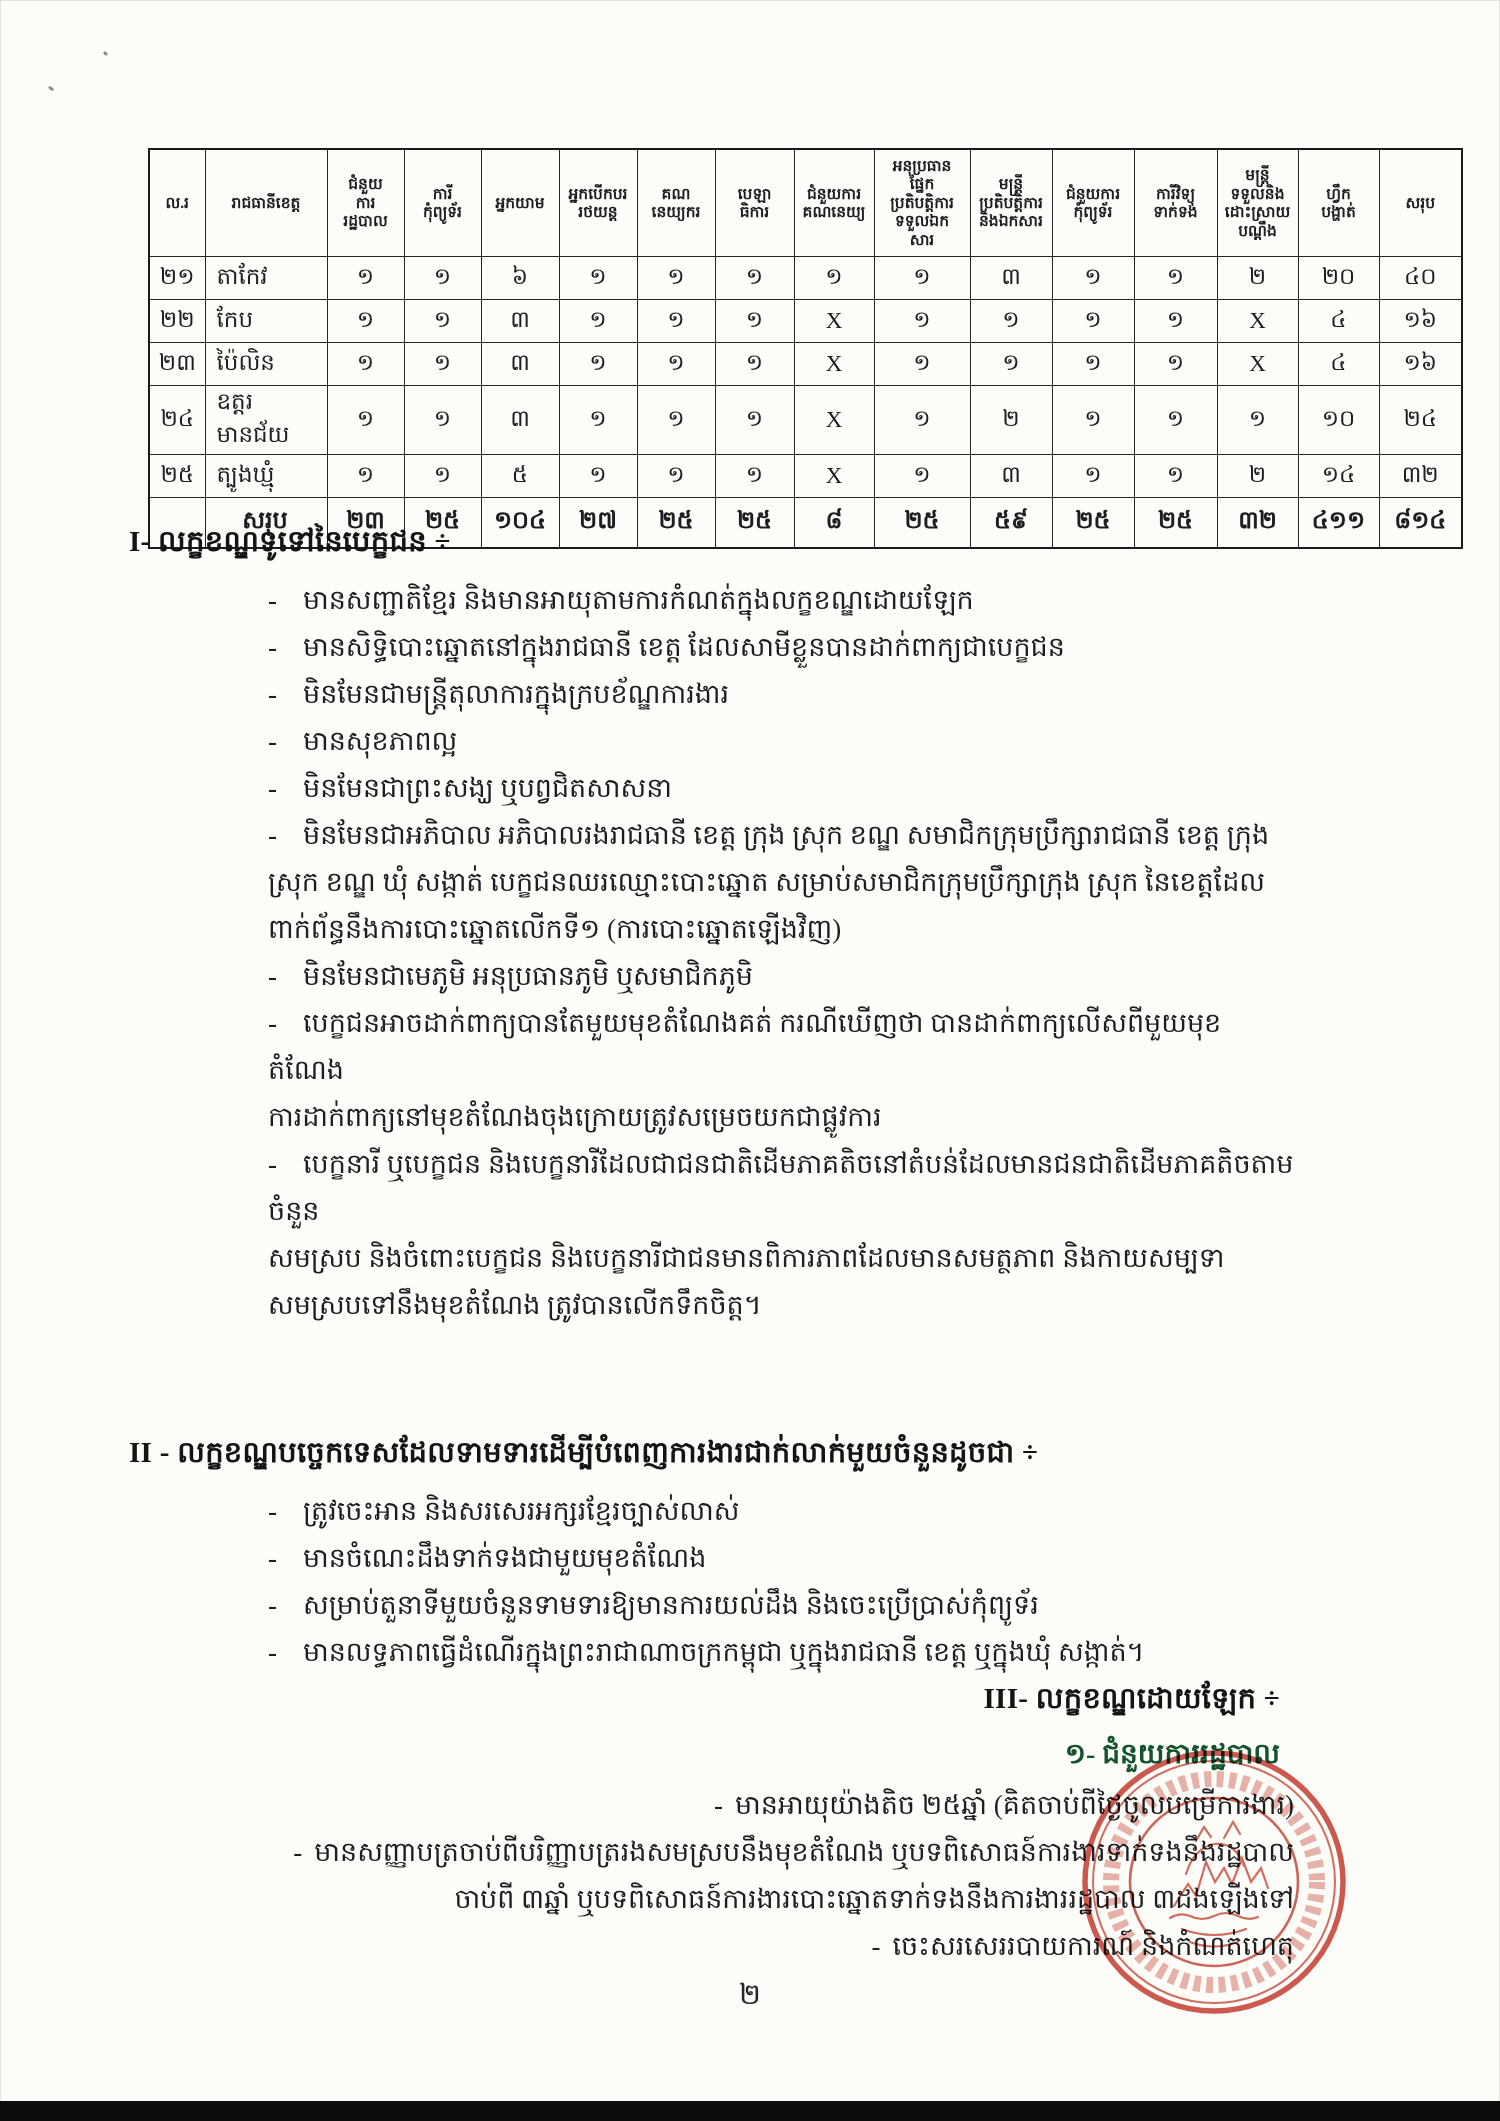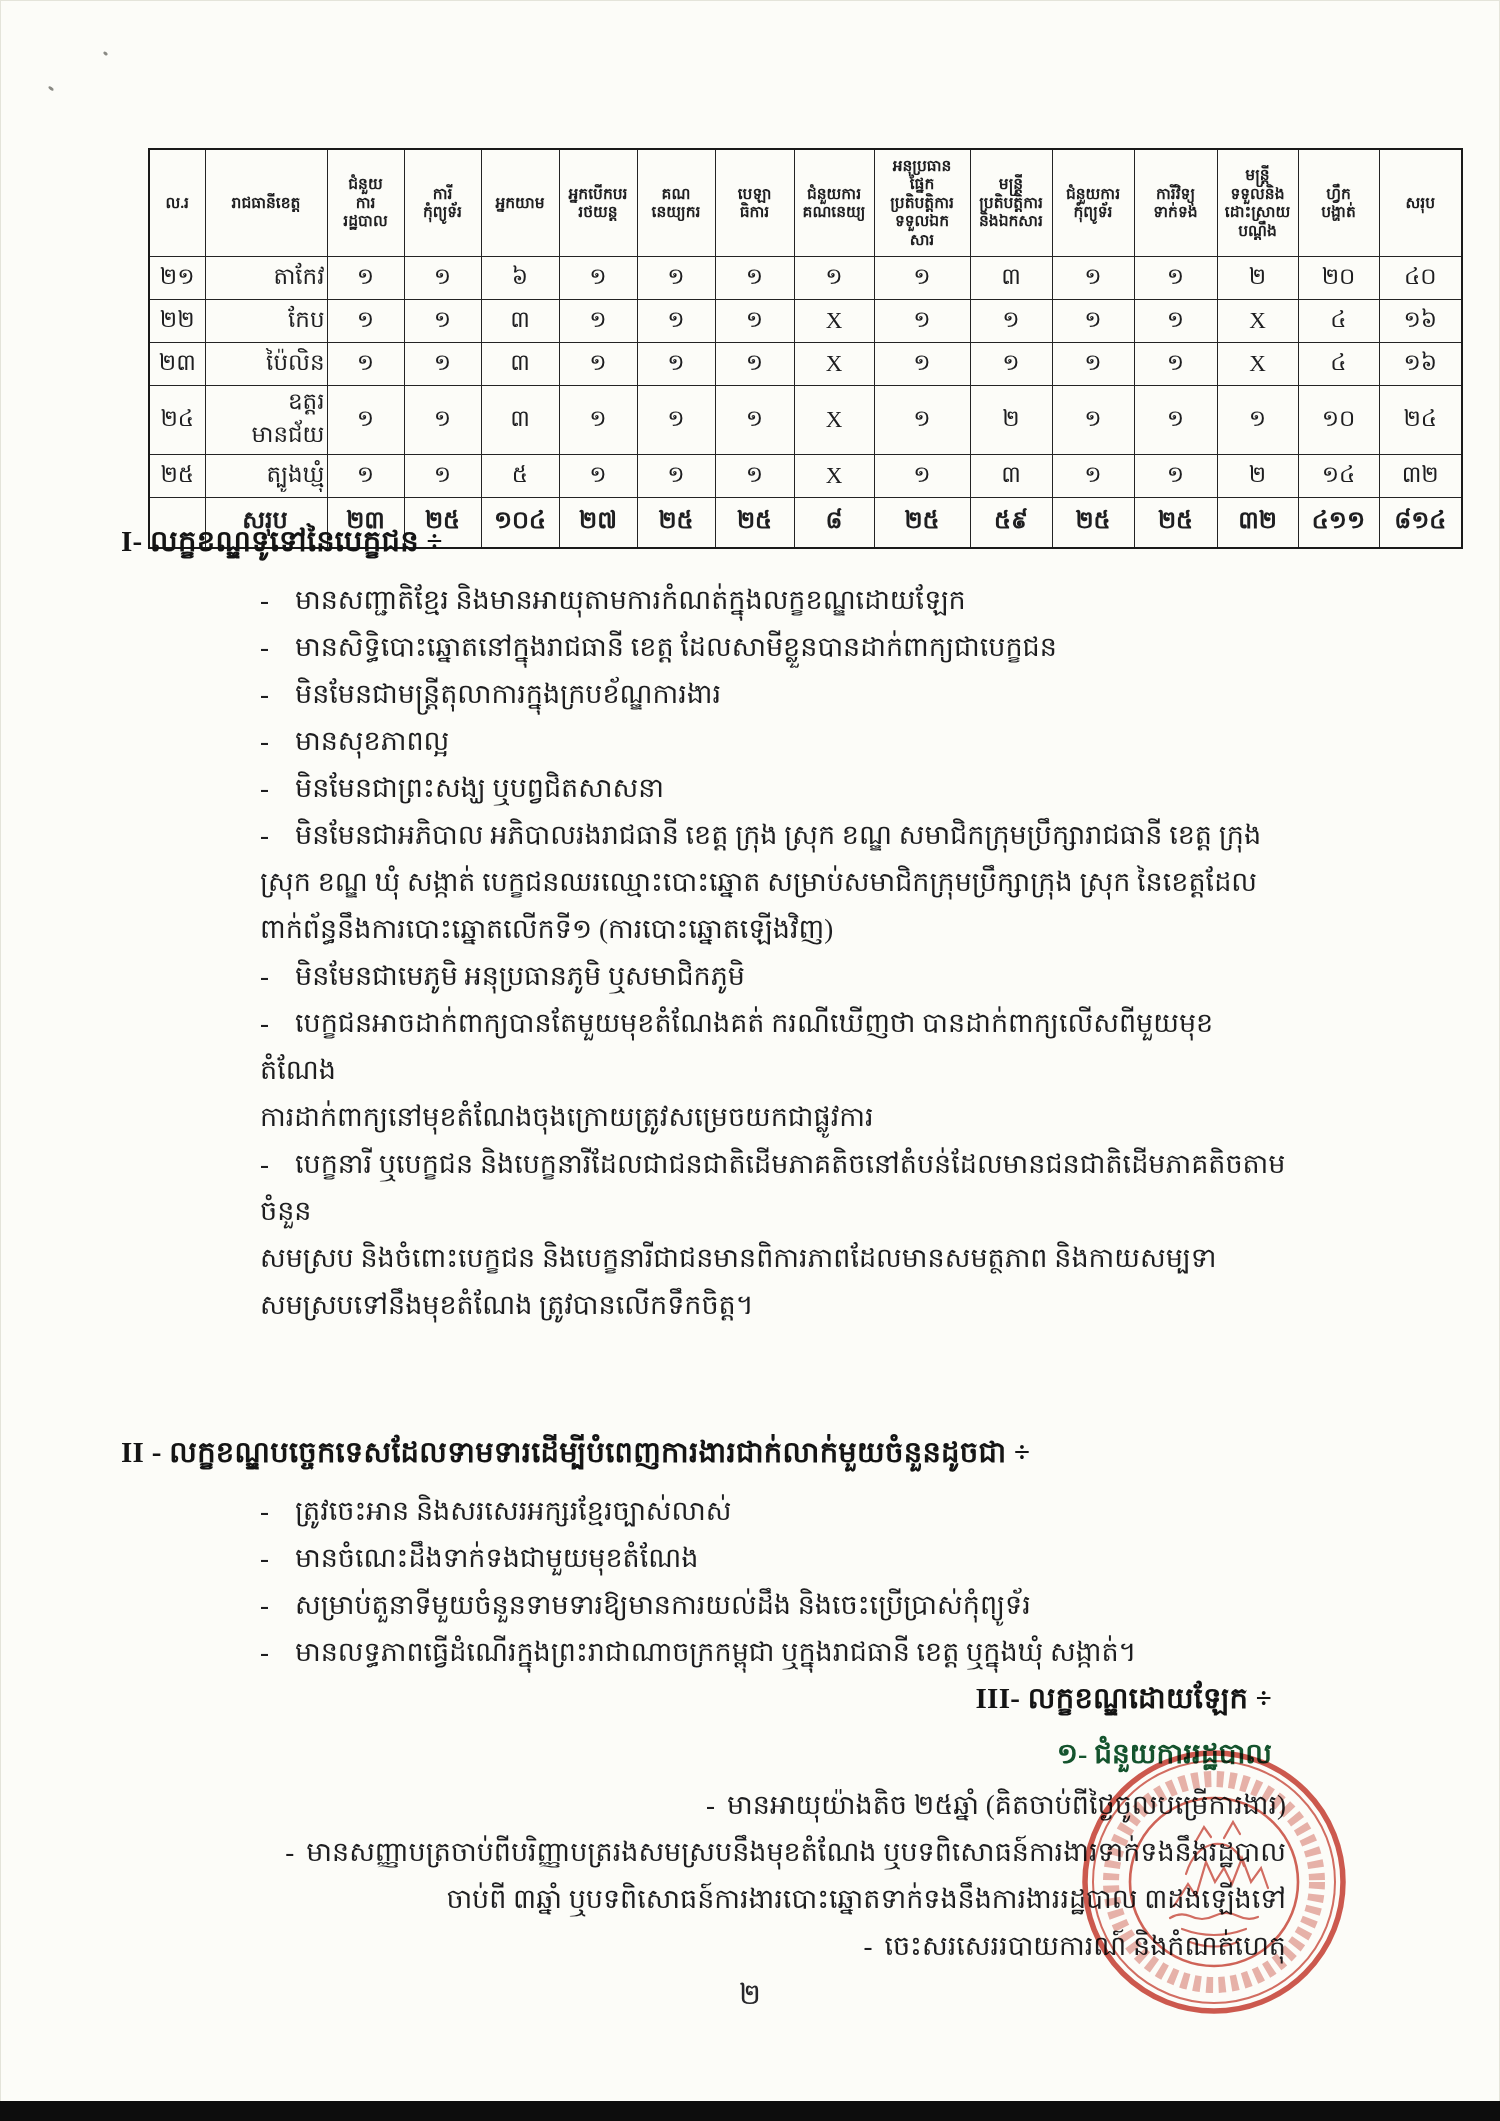--- a/index.html
+++ b/index.html
@@ -22,29 +22,29 @@
     text-align:center;vertical-align:middle;
     padding:1px 2px;
     overflow:hidden;
   }
   table.roster thead th{
     height:104px;
     font-size:15.5px;line-height:18.5px;font-weight:bold;
     white-space:pre-line;
   }
   table.roster tbody td{height:40px;font-size:23px;}
-  table.roster td.c-prov{text-align:right;padding-left:11px;}
+  table.roster td.c-prov{text-align:left;padding-left:11px;}
   table.roster tr.total-row td{height:47px;font-weight:bold;font-size:24px;}
   table.roster tr.total-row td.c-prov{text-align:center;padding-left:0;}
   col.w1{width:56px}col.w2{width:122px}col.w3{width:77px}col.w4{width:77px}
   col.w5{width:78px}col.w6{width:78px}col.w7{width:78px}col.w8{width:79px}
   col.w9{width:80px}col.w10{width:96px}col.w11{width:82px}col.w12{width:82px}
   col.w13{width:83px}col.w14{width:81px}col.w15{width:81px}col.w16{width:83px}
   
-  .sec{position:absolute;left:8px;width:1324px;}
+  .sec{position:absolute;left:16px;width:1324px;}
   #section-1{top:521px;}
   #section-2{top:1432px;}
   #section-3{top:1678px;text-align:right;}
   .sec-heading{
     margin:0 60px 16px 113px;
     font-size:29px;line-height:40px;font-weight:bold;color:#141414;
     letter-spacing:.3px;
   }
   .sub-heading{
     margin:15px 60px 8px 172px;

